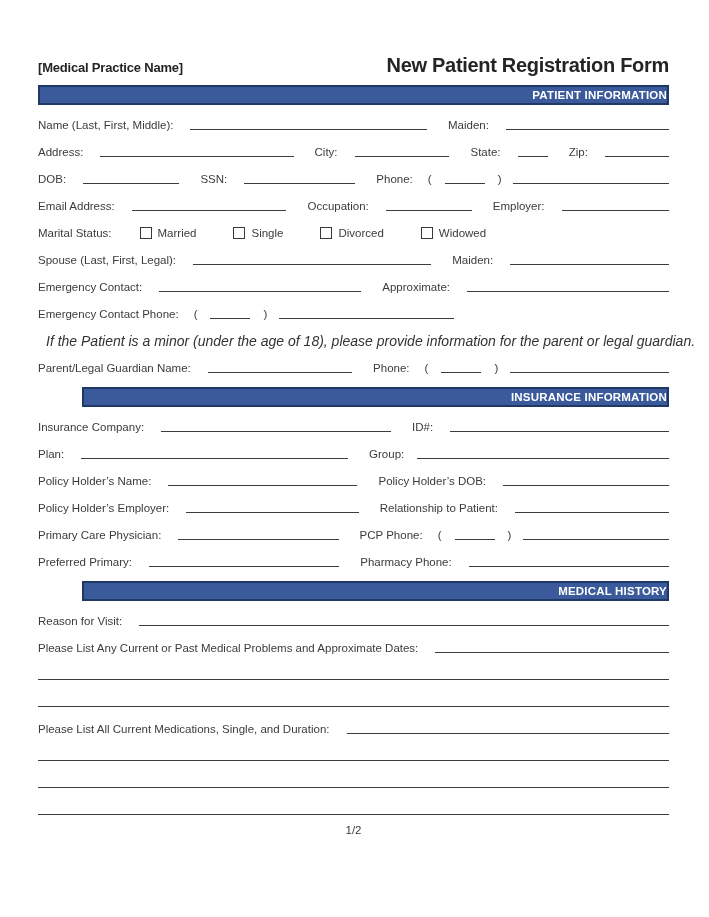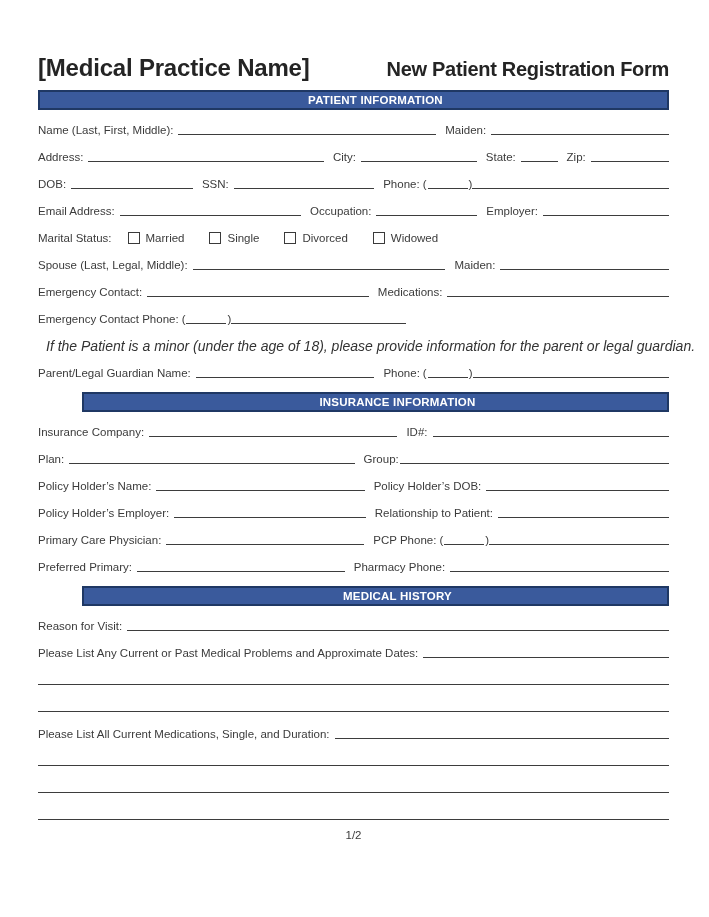--- a/index.html
+++ b/index.html
@@ -1,26 +1,26 @@
 <!DOCTYPE html>
 <html><head>
 <meta charset="utf-8">
 <style>
   html,body{margin:0;padding:0;background:#ffffff;}
   .page{position:relative;width:709px;height:917px;background:#ffffff;overflow:hidden;
         font-family:"Liberation Sans",sans-serif;color:#3b3b3b;}
   .content{position:absolute;left:38px;top:54px;width:631px;}
   .masthead{display:flex;justify-content:space-between;align-items:baseline;}
-  .practice{font-size:24px;font-weight:700;color:#242424;letter-spacing:-0.2px;}
+  .practice{font-size:13px;font-weight:700;color:#242424;letter-spacing:-0.2px;}
   .formtitle{font-size:20px;font-weight:700;color:#242424;letter-spacing:-0.3px;}
   .banner{margin-top:8px;background:#3a5a9c;border:2px solid #1f3864;color:#ffffff;
-          text-align:center;font-weight:700;font-size:11.5px;height:16px;line-height:16px;
+          text-align:right;font-weight:700;font-size:11.5px;height:16px;line-height:16px;
           letter-spacing:0.2px;padding-left:44px;}
   .banner.spaced{margin-top:12px;margin-left:44px;}
-  .frow{display:flex;align-items:flex-end;height:27px;font-size:11.5px;line-height:14px;white-space:nowrap;}
+  .frow{display:flex;align-items:flex-end;height:27px;font-size:11.5px;line-height:14px;white-space:nowrap;gap:12px;}
   .lbl{flex:0 0 auto;}
   .mid{margin-left:9px;}
   .fill{flex:1 1 0;border-bottom:1px solid #3d3d3d;margin-left:5px;margin-bottom:2px;height:10px;}
   .fill.xs{flex:0 0 auto;width:40px;margin-left:1px;}
   .fill.fixed{flex:0 0 auto;width:175px;}
   .fill.full{margin-left:0;}
   .paren{flex:0 0 auto;margin-left:3px;}
   .paren.close{margin-left:1px;}
   .cbgroup{display:inline-flex;align-items:center;margin-left:25px;}
   .cbgroup.first{margin-left:16px;}
@@ -95,30 +95,30 @@
           <span class="cb"></span>
           <span>Divorced</span>
         </span>
         <span class="cbgroup">
           <span class="cb"></span>
           <span>Widowed</span>
         </span>
       </div>
 
       <div class="frow">
-        <span class="lbl">Spouse (Last, Legal, Middle):</span>
+        <span class="lbl">Spouse (Last, First, Legal):</span>
         <span class="fill" style="flex-grow:1.5"></span>
         <span class="lbl mid">Maiden:</span>
         <span class="fill" style="flex-grow:1"></span>
       </div>
 
       <div class="frow">
         <span class="lbl">Emergency Contact:</span>
         <span class="fill" style="flex-grow:1"></span>
-        <span class="lbl mid">Medications:</span>
+        <span class="lbl mid">Approximate:</span>
         <span class="fill" style="flex-grow:1"></span>
       </div>
 
       <div class="frow">
         <span class="lbl">Emergency Contact Phone:</span>
         <span class="paren">(</span>
         <span class="fill xs"></span>
         <span class="paren close">)</span>
         <span class="fill fixed" style="margin-left:0"></span>
       </div>

